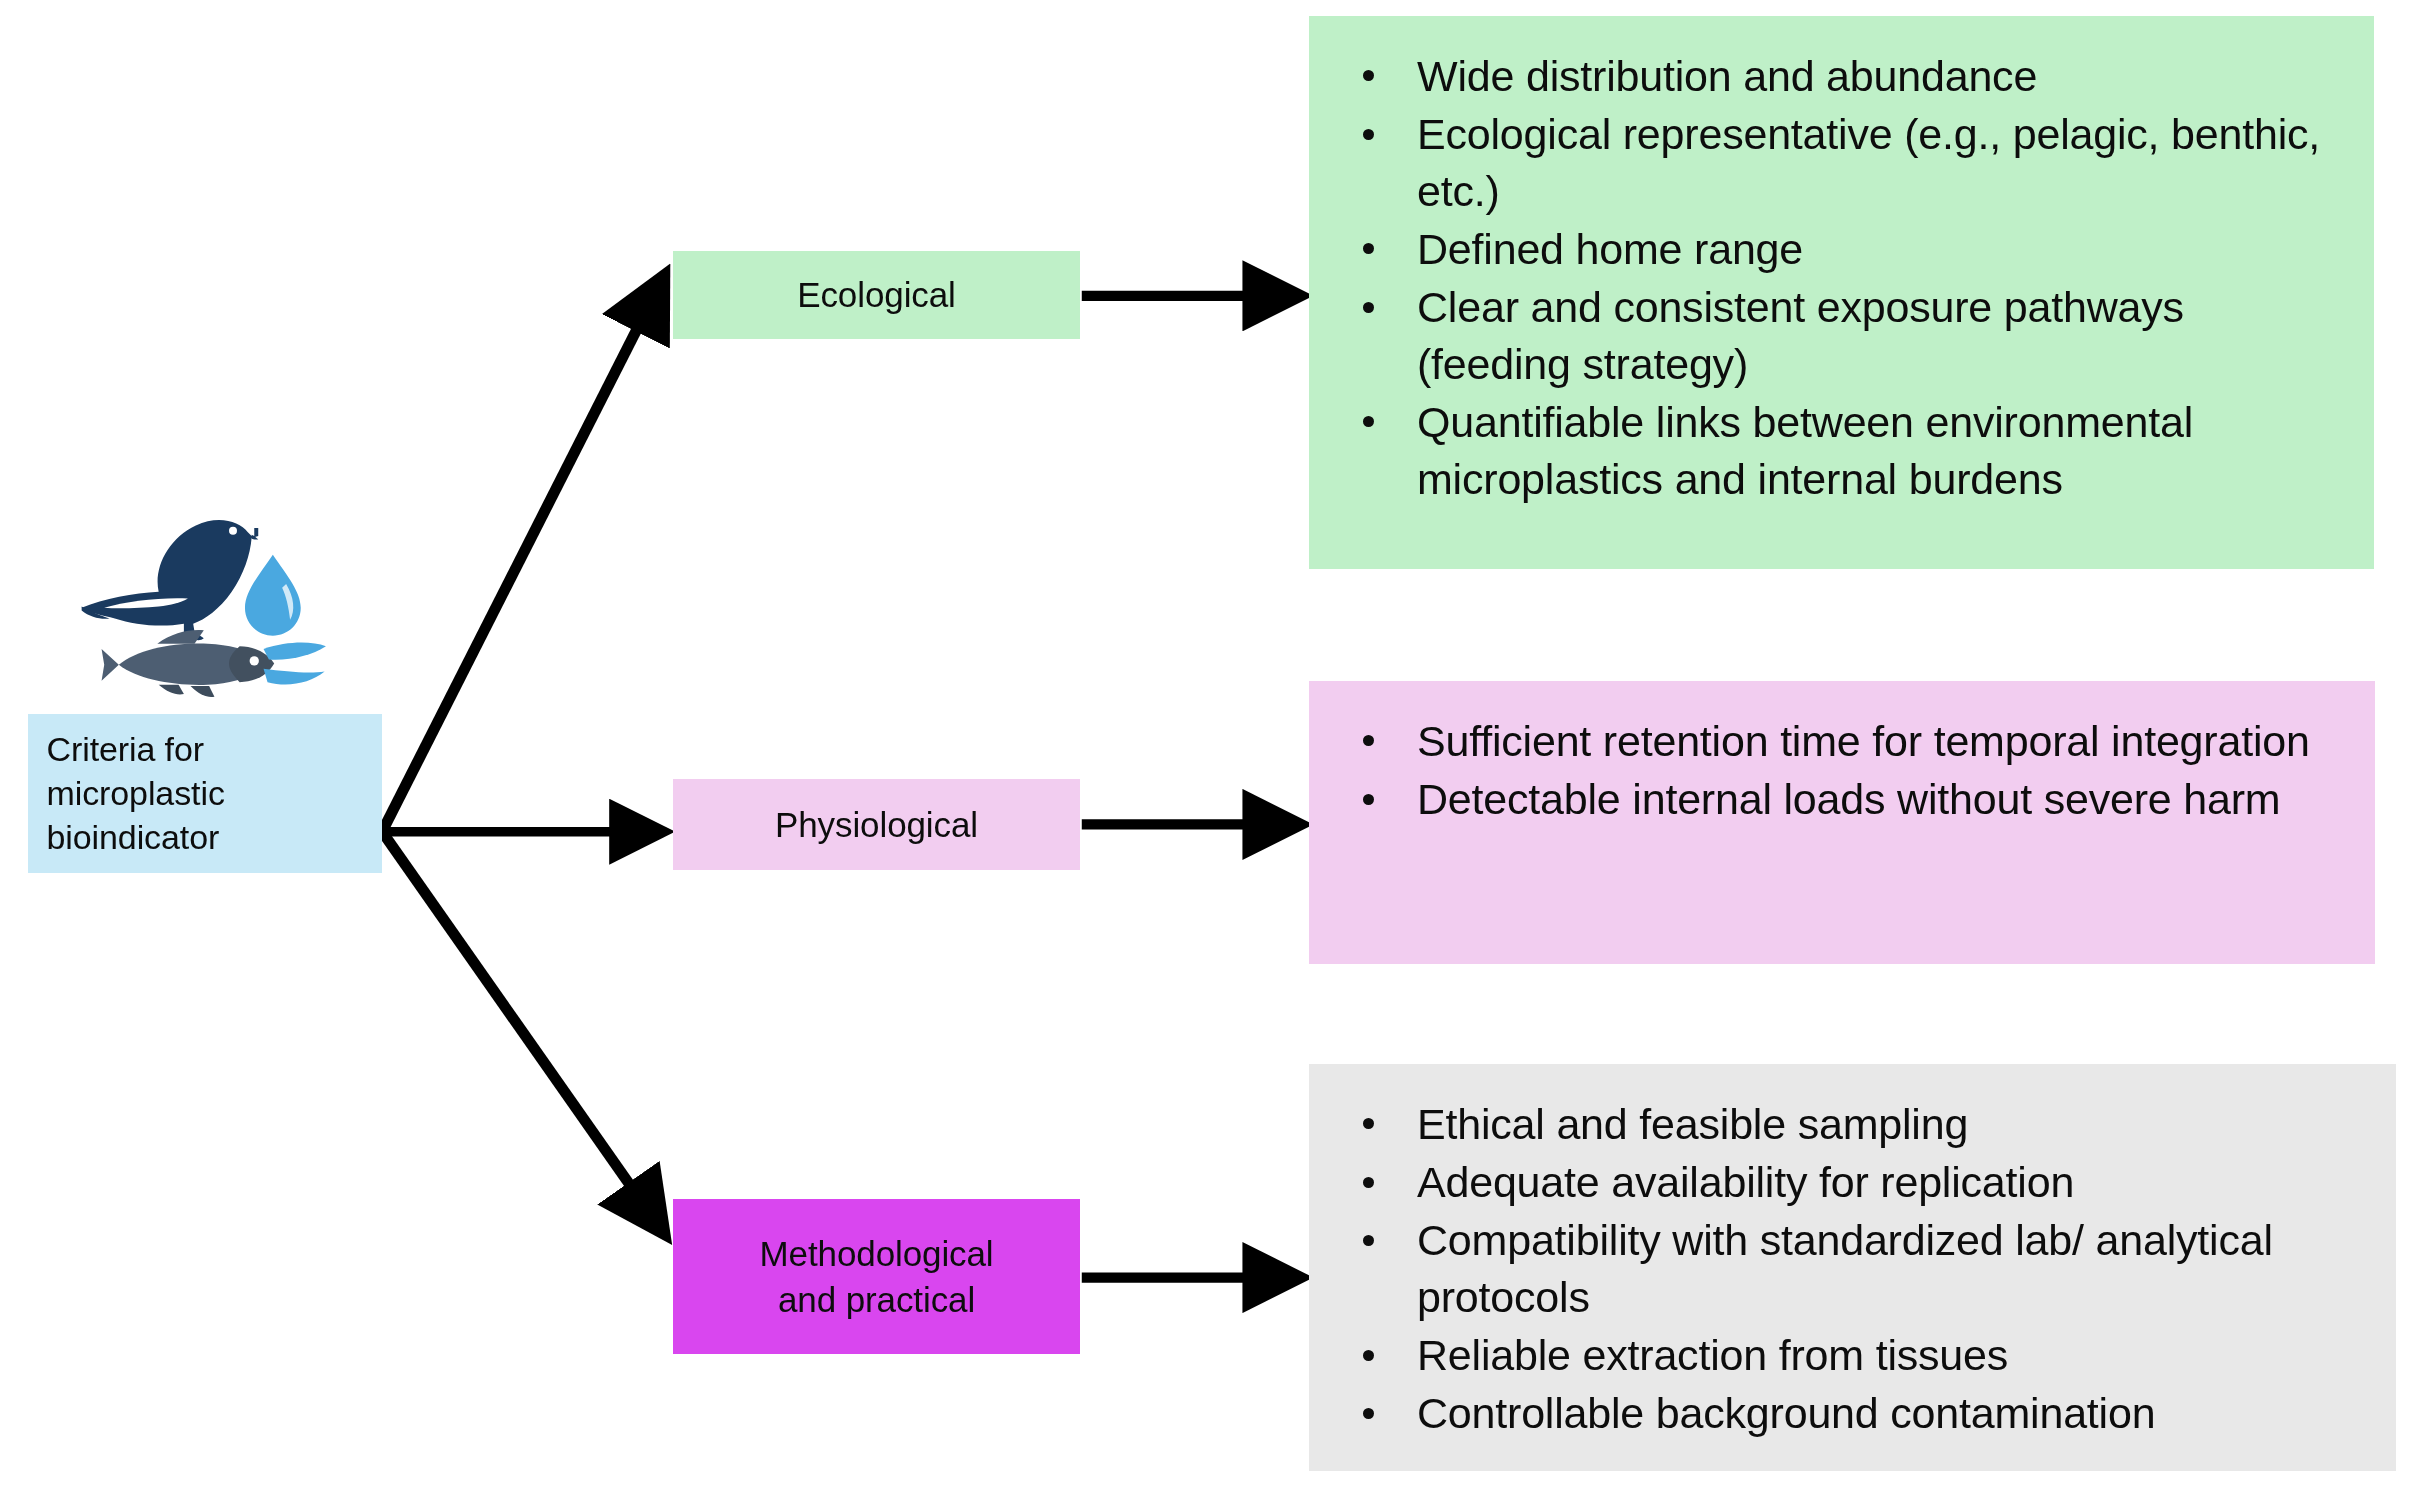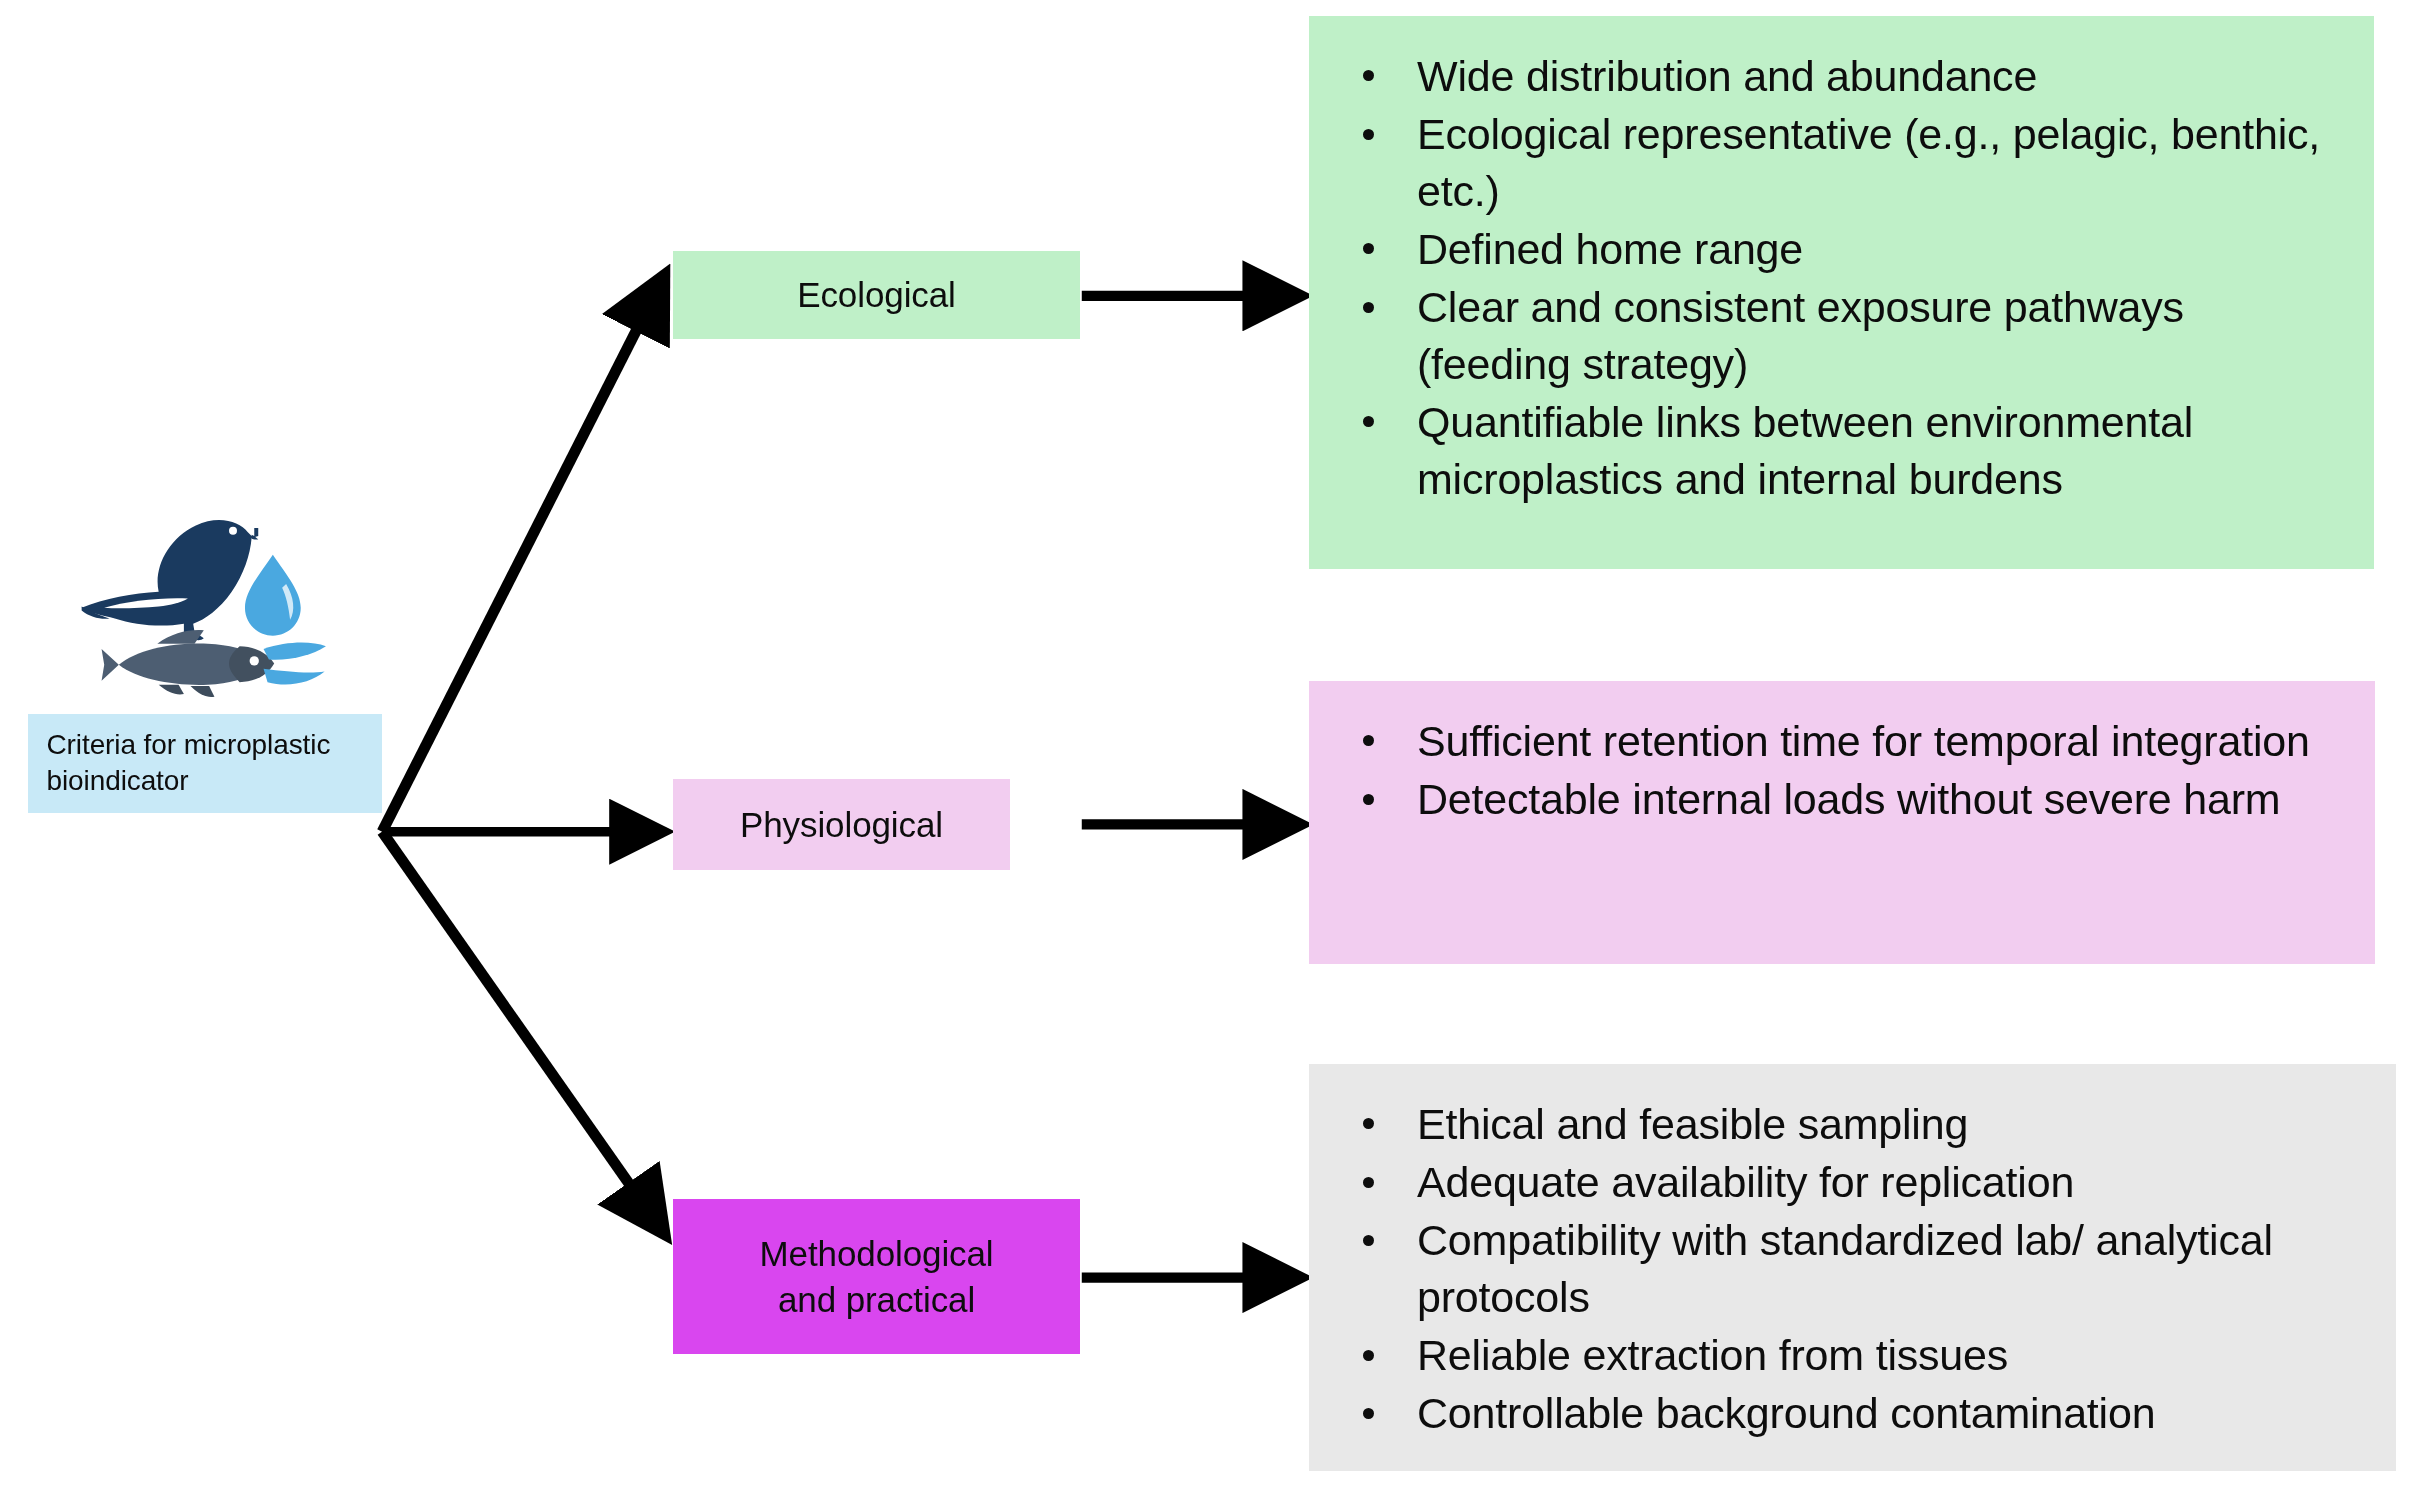--- a/index.html
+++ b/index.html
@@ -39,21 +39,21 @@
     display: block;
     width: 341px;
     height: 239px;
     margin-left: -1.4px;
   }
   #source-label {
     box-sizing: border-box;
     width: 354px;
     background: #c8e9f7;
     color: #0d0d0d;
-    font-size: 28px;
+    font-size: 34px;
     line-height: 1.30;
     padding: 13px 0 13px 19px;
     letter-spacing: -0.1px;
   }
 
   
   .category-chip {
     position: absolute;
     box-sizing: border-box;
     display: flex;
@@ -68,21 +68,21 @@
   #chip-ecological {
     left: 673px;
     top: 251px;
     width: 407px;
     height: 88px;
     background: #bff0c8;
   }
   #chip-physiological {
     left: 673px;
     top: 779px;
-    width: 337px;
+    width: 407px;
     height: 91px;
     background: #f2cdf0;
   }
   #chip-methodological {
     left: 673px;
     top: 1199px;
     width: 407px;
     height: 155px;
     background: #d946ef;
   }

